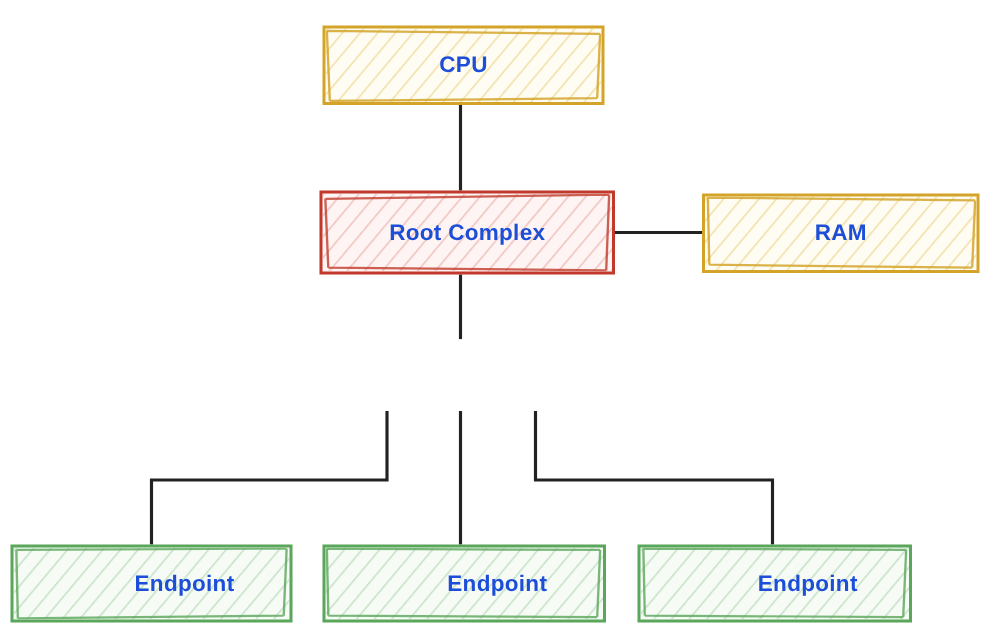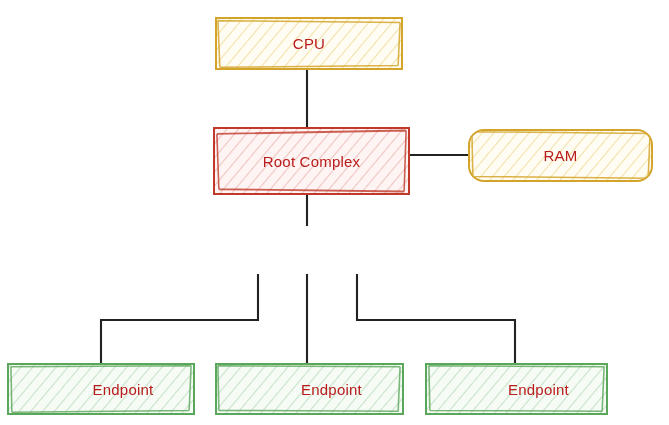--- a/index.html
+++ b/index.html
@@ -33,22 +33,22 @@
     align-items: center;
     justify-content: center;
     border-style: solid;
     border-width: 2px;
     overflow: hidden;
   }
   .node .label {
     position: relative;
     z-index: 3;
     font-size: 15px;
-    font-weight: normal;
-    color: #b91c1c;
+    font-weight: bold;
+    color: #1d4ed8;
     letter-spacing: 0.2px;
     white-space: nowrap;
   }
   
   .node .hatch {
     position: absolute;
     left: -10%;
     top: -10%;
     width: 120%;
     height: 120%;
@@ -109,31 +109,31 @@
   <div class="node yellow" style="left:215px; top:17px; width:188px; height:53px;">
     <svg class="hatch" preserveAspectRatio="none">
       <rect x="0" y="0" width="100%" height="100%" fill="url(#hatch-yellow)"></rect>
     </svg>
     <svg class="sketch" viewBox="0 0 194 59" preserveAspectRatio="none">
       <path d="M4,5 L190,7 M190,7 L188,53 M188,53 L6,55 M6,55 L4,5" fill="none" stroke="#d4a42a" stroke-width="1.6" opacity="0.85"></path>
     </svg>
     <span class="label">CPU</span>
   </div>
 
-  <div class="node red" style="left:213px; top:127px; width:197px; height:68px;align-items:center;">
+  <div class="node red" style="left:213px; top:127px; width:197px; height:56px;align-items:center;">
     <svg class="hatch" preserveAspectRatio="none">
       <rect x="0" y="0" width="100%" height="100%" fill="url(#hatch-red)"></rect>
     </svg>
     <svg class="sketch" viewBox="0 0 203 62" preserveAspectRatio="none">
       <path d="M5,7 L198,4 M198,4 L196,58 M196,58 L7,56 M7,56 L5,7" fill="none" stroke="#c0392b" stroke-width="1.6" opacity="0.8"></path>
     </svg>
     <span class="label">Root Complex</span>
   </div>
 
-  <div class="node yellow" style="left:468px; top:129px; width:185px; height:53px;border-radius:16px;">
+  <div class="node yellow" style="left:468px; top:129px; width:185px; height:53px;">
     <svg class="hatch" preserveAspectRatio="none">
       <rect x="0" y="0" width="100%" height="100%" fill="url(#hatch-yellow)"></rect>
     </svg>
     <svg class="sketch" viewBox="0 0 191 59" preserveAspectRatio="none">
       <path d="M5,4 L187,6 M187,6 L185,54 M185,54 L6,52 M6,52 L5,4" fill="none" stroke="#d4a42a" stroke-width="1.6" opacity="0.85"></path>
     </svg>
     <span class="label">RAM</span>
   </div>
 
 

